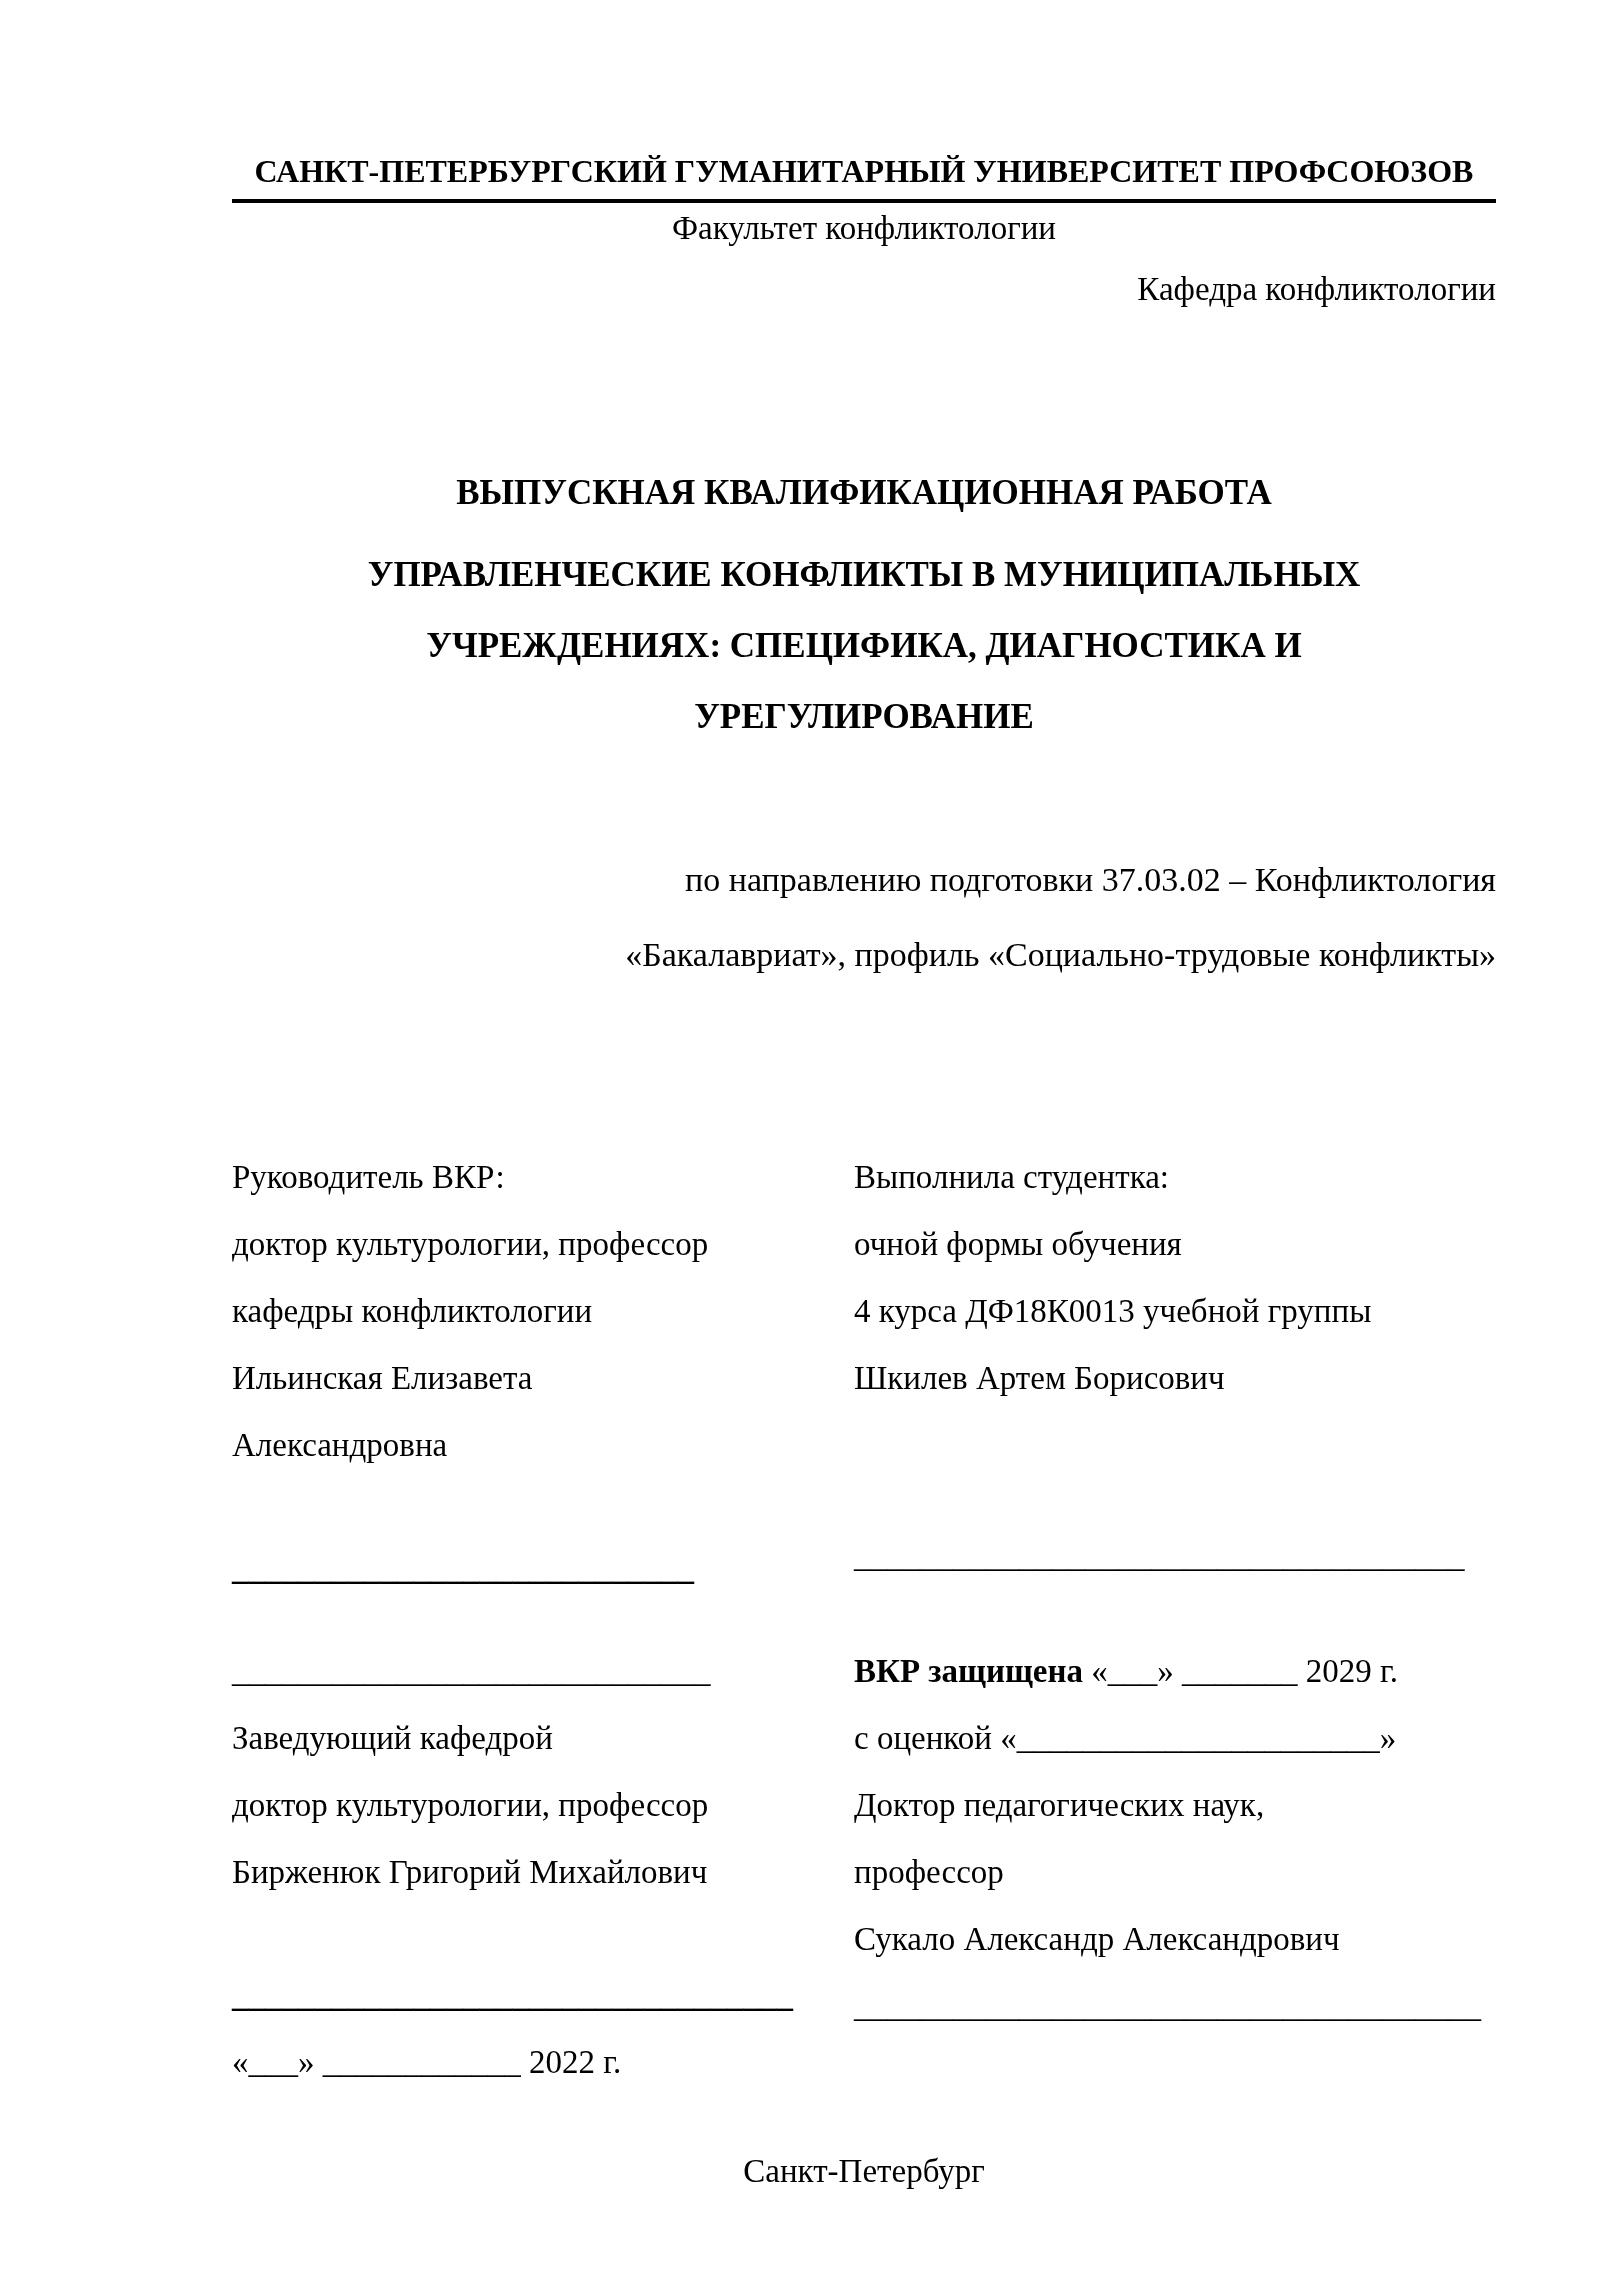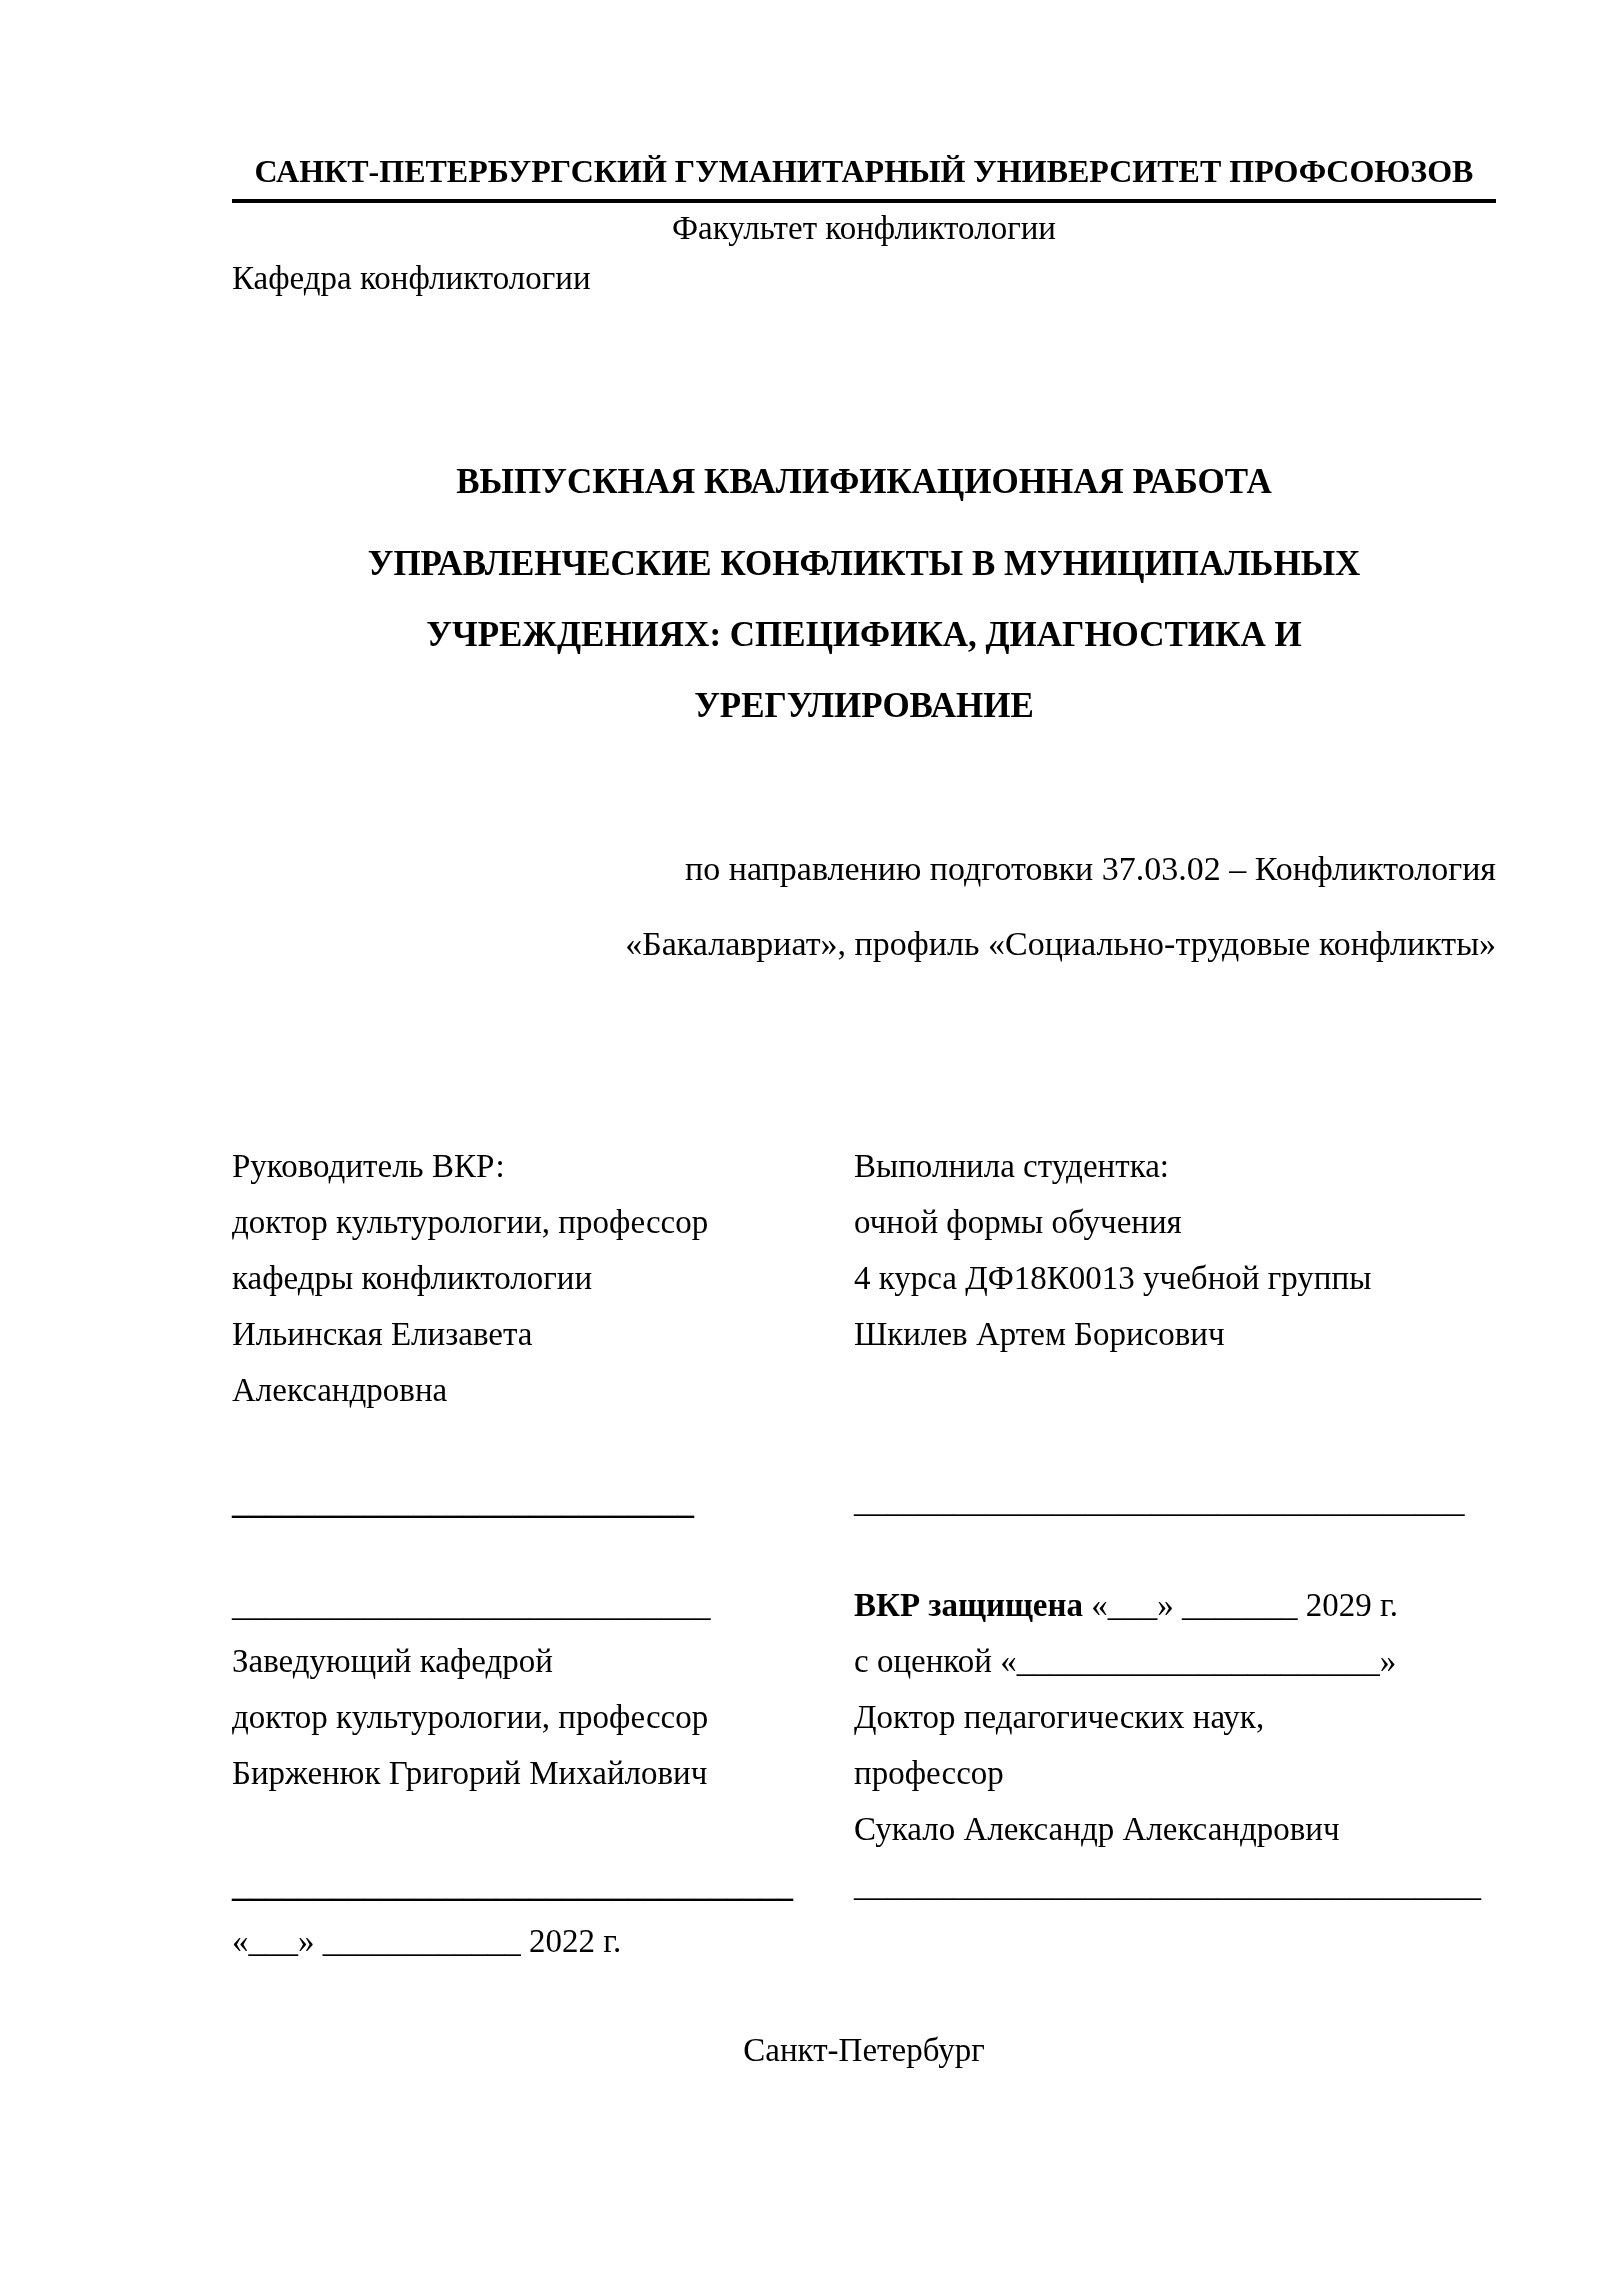--- a/index.html
+++ b/index.html
@@ -26,22 +26,23 @@
   .rule {
     border-top: 4.7px solid #000000;
     height: 0;
   }
   .faculty {
     text-align: center;
     font-size: 33px;
     margin-top: 6.3px;
   }
   .dept {
+    text-align: right;
     font-size: 33px;
-    margin-top: 13px;
+    margin-top: 24px;
   }
   .title {
     margin-top: 149px;
     text-align: center;
     font-weight: bold;
     font-size: 35px;
     line-height: 71px;
   }
   .title .tl:first-child { margin-bottom: 11px; }
   .program {
@@ -49,21 +50,21 @@
     text-align: right;
     font-size: 34px;
     line-height: 75px;
   }
   .cols {
     display: flex;
     font-size: 33px;
   }
   .block1 { margin-top: 157px; }
   .block2 { margin-top: 47px; }
-  .col { display: flex; flex-direction: column; }
+  .col { display: flex; flex-direction: column; gap: 11px; }
   .col.left { flex: 0 0 622px; width: 622px; }
   .col.right { flex: 1; }
   .line { line-height: 56px; min-height: 56px; white-space: nowrap; }
   .gap1 { margin-top: 56px; font-weight: bold; }
   .gap2 { margin-top: 111px; }
   .b { font-weight: bold; }
   .city {
     text-align: center;
     margin-top: 63px;
     font-size: 33px;

